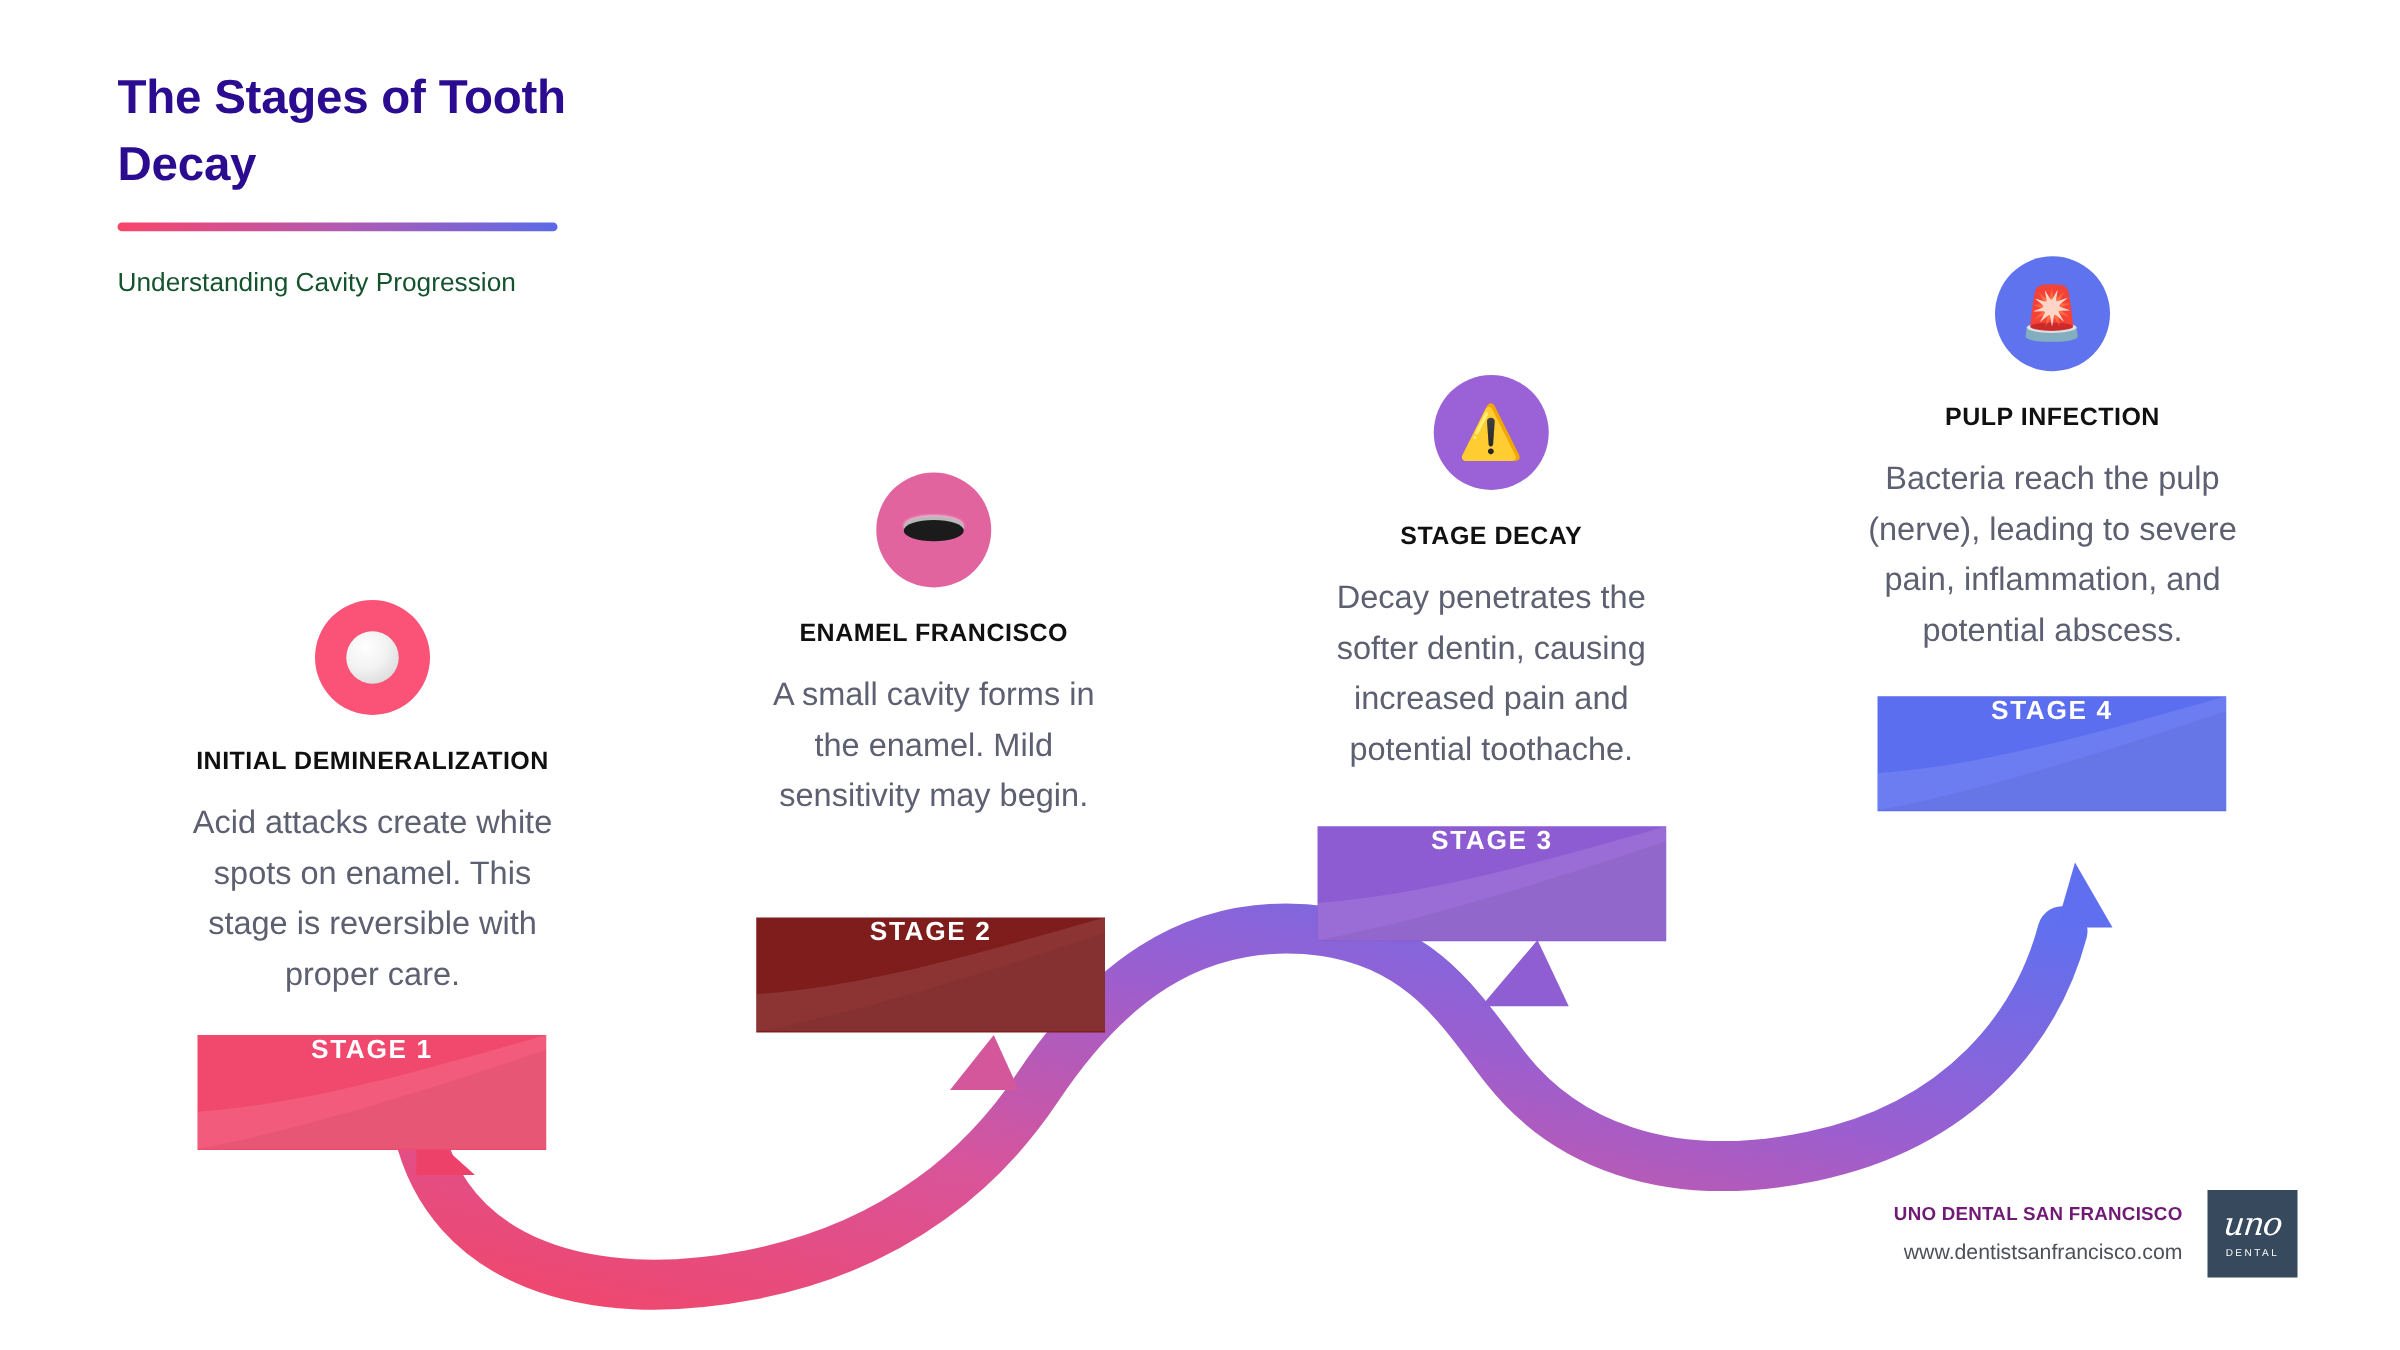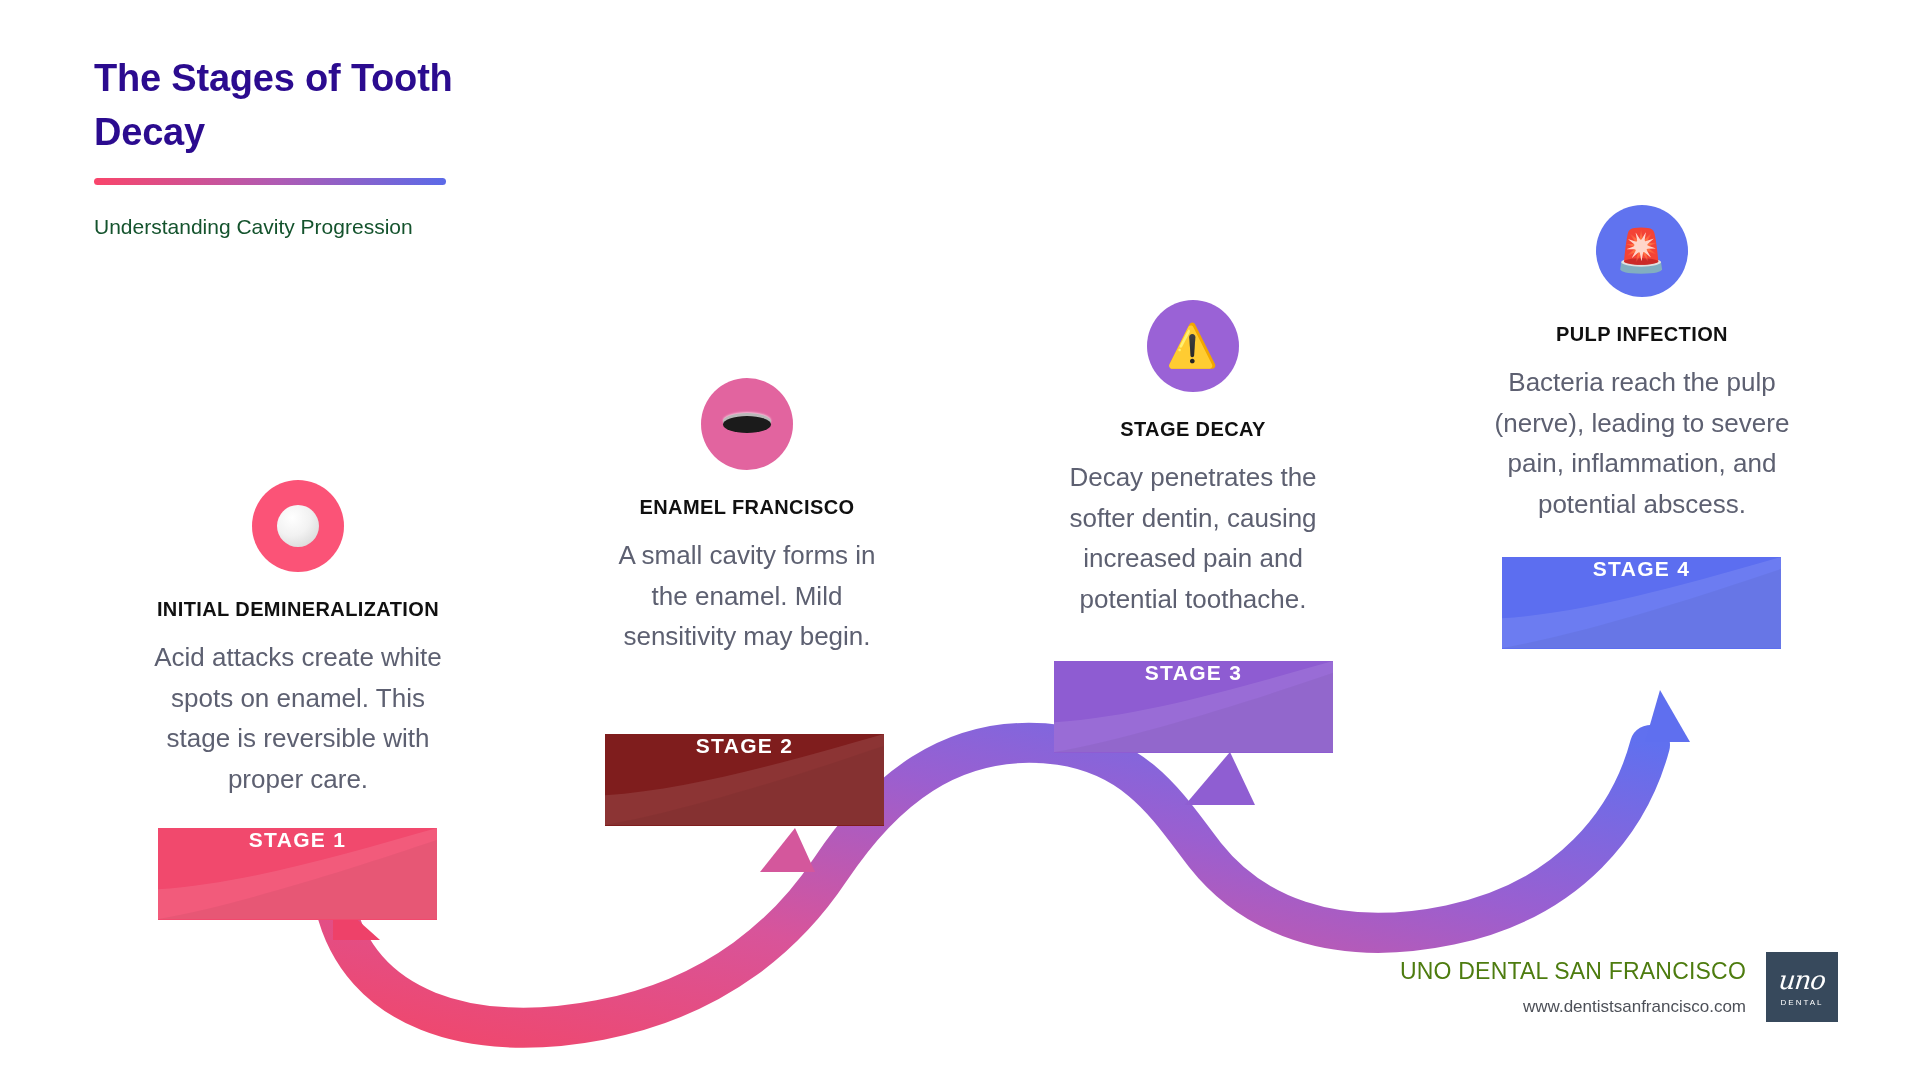--- a/index.html
+++ b/index.html
@@ -152,23 +152,23 @@
     right: 82px;
     bottom: 58px;
     display: flex;
     align-items: center;
     gap: 20px;
   }
   #footer-text {
     text-align: right;
   }
   #footer-brand {
-    font-size: 23px;
-    font-weight: normal;
-    color: #4d7c0f;
+    font-size: 15px;
+    font-weight: bold;
+    color: #701a75;
     letter-spacing: 0.2px;
   }
   #footer-url {
     font-size: 17px;
     color: #4d5058;
     margin-top: 12px;
   }
   #footer-logo {
     width: 72px;
     height: 70px;

